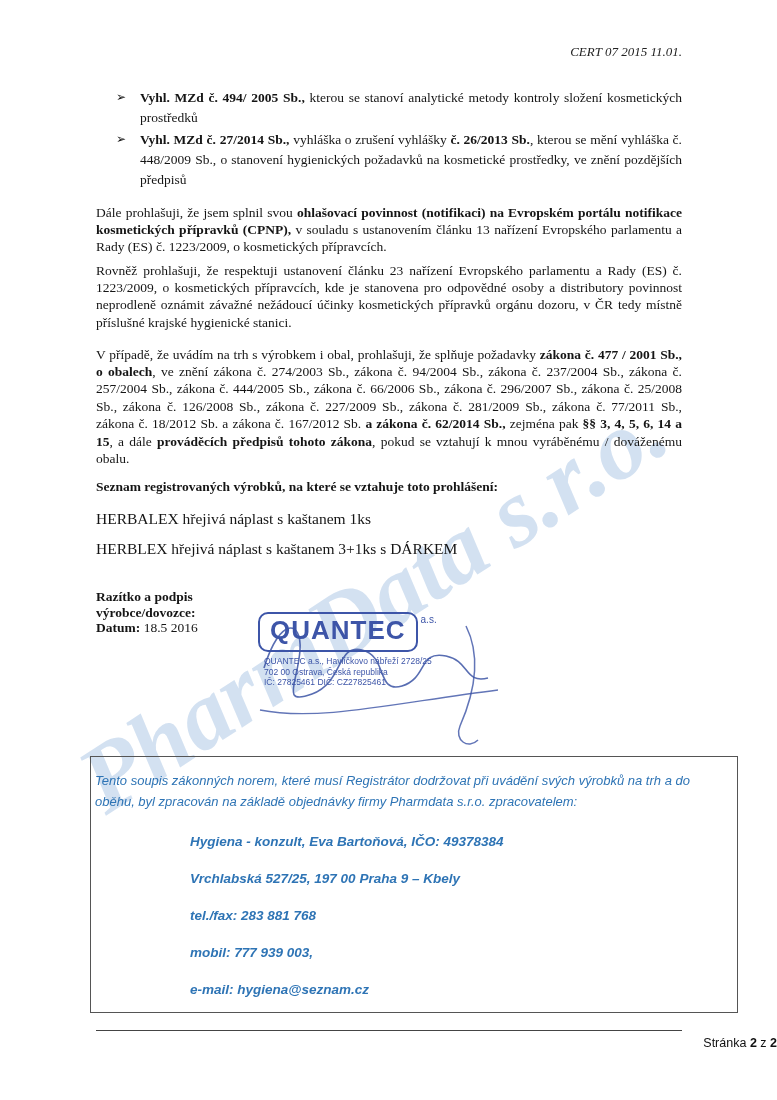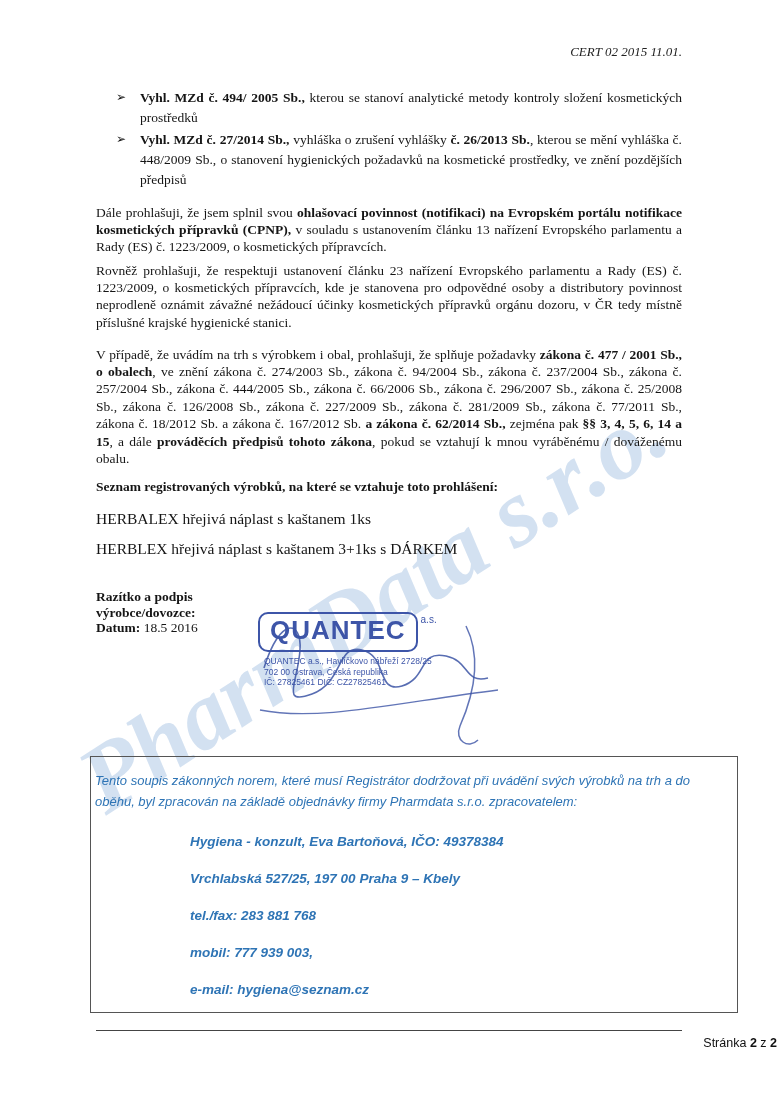--- a/index.html
+++ b/index.html
@@ -161,21 +161,21 @@
 </style>
 </head>
 <body>
 
 <div class="page">
 
   <div class="watermark">PharmData s.r.o.</div>
 
   <div class="layer">
 
-    <div class="doc-header">CERT 02 2015 11.01.</div>
+    <div class="doc-header">CERT 07 2015 11.01.</div>
 
     <div class="bullets">
       <div class="bullet">
         <span class="bullet-glyph">➢</span>
         <span class="bullet-text"><b>Vyhl. MZd č. 494/ 2005 Sb.,</b><span> kterou se stanoví analytické metody kontroly složení kosmetických prostředků</span></span>
       </div>
       <div class="bullet">
         <span class="bullet-glyph">➢</span>
         <span class="bullet-text"><b>Vyhl. MZd č. 27/2014 Sb.,</b><span> vyhláška o zrušení vyhlášky </span><b>č. 26/2013 Sb.</b><span>, kterou se mění vyhláška č. 448/2009 Sb., o stanovení hygienických požadavků na kosmetické prostředky, ve znění pozdějších předpisů</span></span>
       </div>

